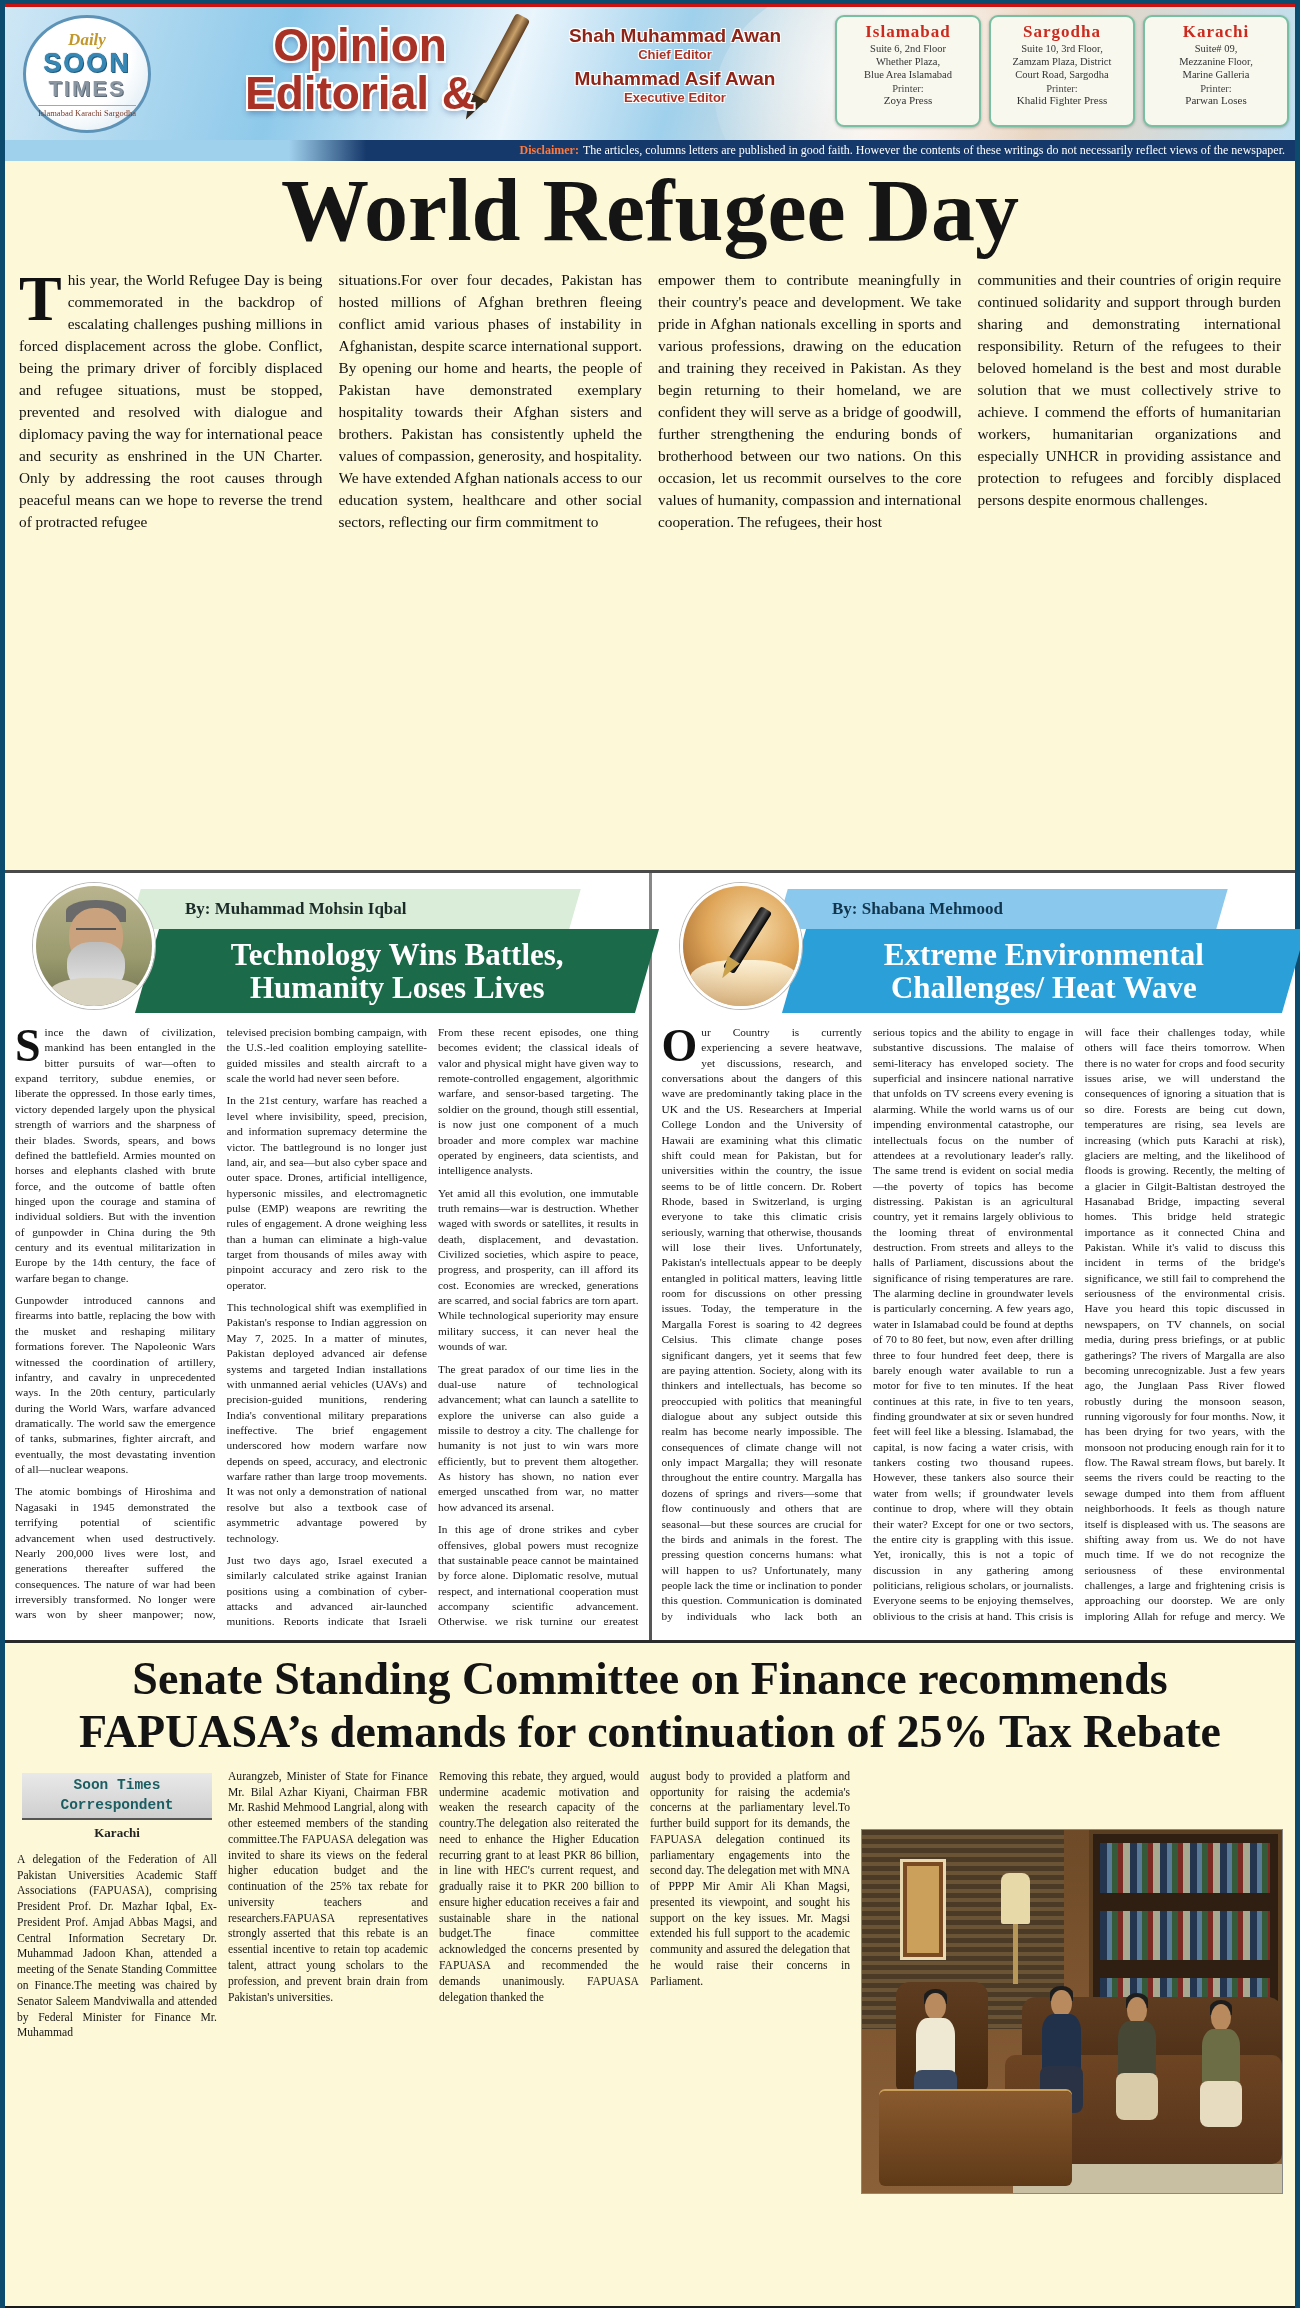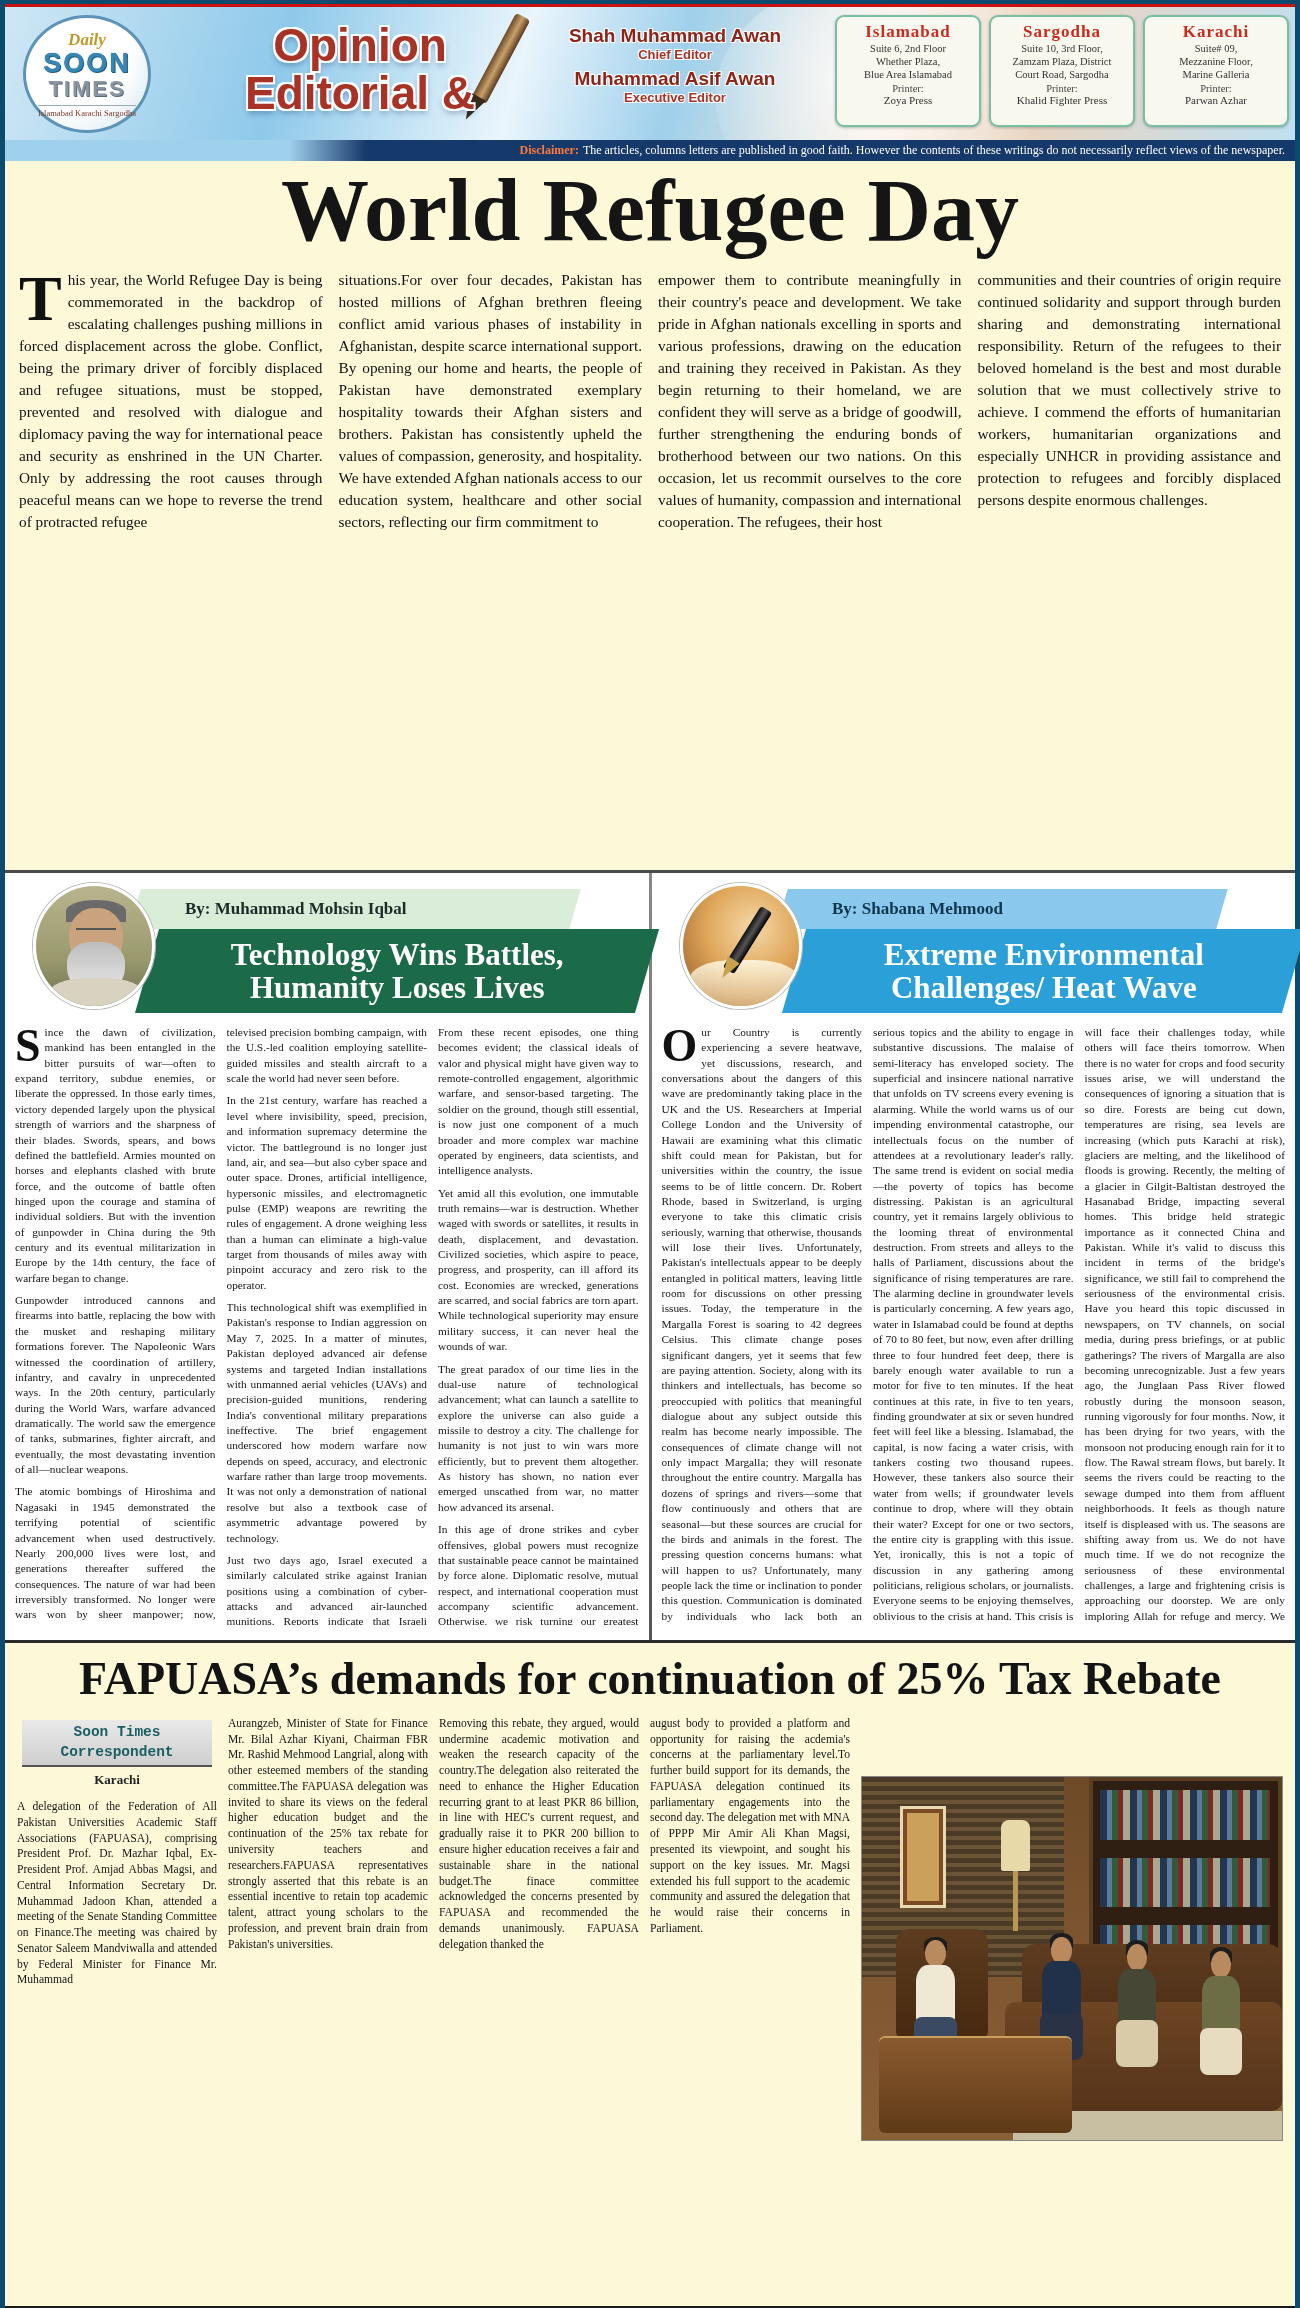--- a/index.html
+++ b/index.html
@@ -160,21 +160,21 @@
         <div class="office-line">Court Road, Sargodha</div>
         <div class="office-printer-label">Printer:</div>
         <div class="office-printer">Khalid Fighter Press</div>
       </div>
       <div class="office">
         <div class="office-city">Karachi</div>
         <div class="office-line">Suite# 09,</div>
         <div class="office-line">Mezzanine Floor,</div>
         <div class="office-line">Marine Galleria</div>
         <div class="office-printer-label">Printer:</div>
-        <div class="office-printer">Parwan Azhar</div>
+        <div class="office-printer">Parwan Loses</div>
       </div>
     </div>
   </header>
 
   <div class="disclaimer-bar">
     <span class="lbl">Disclaimer:</span>
     <span class="txt">The articles, columns letters are published in good faith. However the  contents of these writings do not necessarily reflect views of the newspaper.</span>
   </div>
 
   <section class="editorial">
@@ -271,20 +271,21 @@
         </div>
         <div class="op-col">
           <p>will face their challenges today, while others will face theirs tomorrow. When there is no water for crops and food security issues arise, we will understand the consequences of ignoring a situation that is so dire. Forests are being cut down, temperatures are rising, sea levels are increasing (which puts Karachi at risk), glaciers are melting, and the likelihood of floods is growing. Recently, the melting of a glacier in Gilgit-Baltistan destroyed the Hasanabad Bridge, impacting several homes. This bridge held strategic importance as it connected China and Pakistan. While it's valid to discuss this incident in terms of the bridge's significance, we still fail to comprehend the seriousness of the environmental crisis. Have you heard this topic discussed in newspapers, on TV channels, on social media, during press briefings, or at public gatherings? The rivers of Margalla are also becoming unrecognizable. Just a few years ago, the Junglaan Pass River flowed robustly during the monsoon season, running vigorously for four months. Now, it has been drying for two years, with the monsoon not producing enough rain for it to flow. The Rawal stream flows, but barely. It seems the rivers could be reacting to the sewage dumped into them from affluent neighborhoods. It feels as though nature itself is displeased with us. The seasons are shifting away from us. We do not have much time. If we do not recognize the seriousness of these environmental challenges, a large and frightening crisis is approaching our doorstep. We are only imploring Allah for refuge and mercy. We do not have the opportunity to consider our own needs.</p>
         </div>
       </div>
     </article>
   </section>
 
   <section class="senate">
     <h2 class="sen-headline">
+      <div>Senate Standing Committee on Finance recommends</div>
       <div>FAPUASA’s demands for continuation of 25% Tax Rebate</div>
     </h2>
     <div class="sen-body">
       <div class="sen-col">
         <div class="corr-badge">Soon Times Correspondent</div>
         <div class="dateline">Karachi</div>
         <p>A delegation of the Federation of All Pakistan Universities Academic Staff Associations (FAPUASA), comprising President Prof. Dr. Mazhar Iqbal, Ex-President Prof. Amjad Abbas Magsi, and Central Information Secretary Dr. Muhammad Jadoon Khan, attended a meeting of the Senate Standing Committee on Finance.The meeting was chaired by Senator Saleem Mandviwalla and attended by Federal Minister for Finance Mr. Muhammad</p>
       </div>
       <div class="sen-col">
         <p>Aurangzeb, Minister of State for Finance Mr. Bilal Azhar Kiyani, Chairman FBR Mr. Rashid Mehmood Langrial, along with other esteemed members of the standing committee.The FAPUASA delegation was invited to share its views on the federal higher education budget and the continuation of the 25% tax rebate for university teachers and researchers.FAPUASA representatives strongly asserted that this rebate is an essential incentive to retain top academic talent, attract young scholars to the profession, and prevent brain drain from Pakistan's universities.</p>

